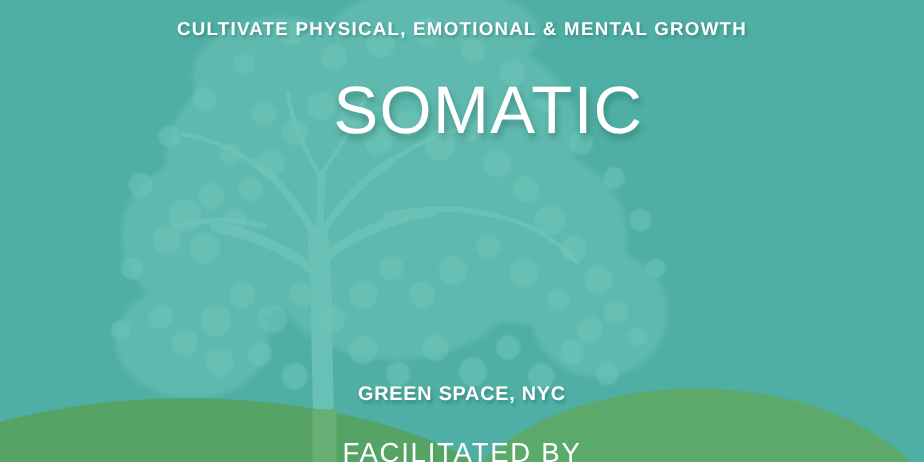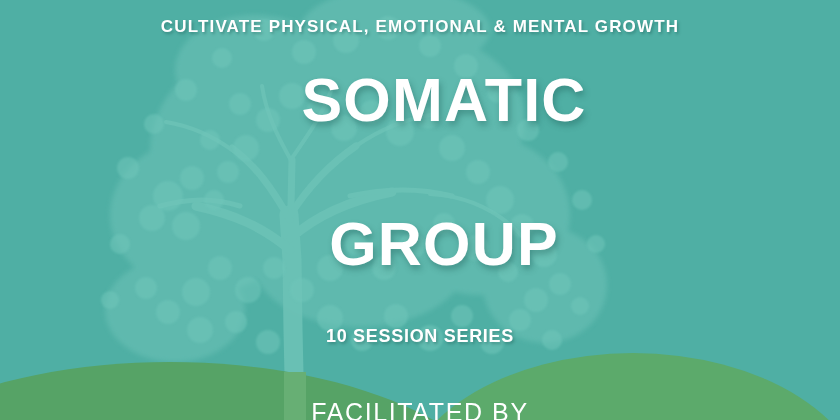--- a/index.html
+++ b/index.html
@@ -75,21 +75,21 @@
     font-size: 17px;
     font-weight: bold;
     letter-spacing: 1.15px;
     text-shadow: 1.5px 2px 3px rgba(22, 80, 74, 0.40);
   }
 
   .headline {
     position: absolute;
     left: 0;
     right: 0;
-    font-weight: bold;
+    font-weight: normal;
     font-size: 61px;
     line-height: 72px;
     letter-spacing: 1.2px;
     text-shadow: 2px 4px 6px rgba(20, 78, 72, 0.36);
     padding-left: 48px;
   }
   .headline-1 { top: 64px; }
   .headline-2 { top: 136px; }
   .headline-3 { top: 208px; }
 
@@ -242,21 +242,20 @@
   </div>
 
   <div class="hill hill-left"></div>
   <div class="hill hill-right"></div>
   <div class="trunk-over-hill"></div>
 
   <div class="content">
     <div class="tagline">CULTIVATE PHYSICAL, EMOTIONAL &amp; MENTAL GROWTH</div>
 
     <div class="headline headline-1">SOMATIC</div>
-    <div class="headline headline-3">GROUP</div>
-
-
-    <div class="detail detail-1">10 SESSION SERIES</div>
+
+
+    <div class="detail detail-2">GREEN SPACE, NYC</div>
 
     <div class="facilitated">FACILITATED BY</div>
   </div>
 
 </div>
 
 </body></html>

